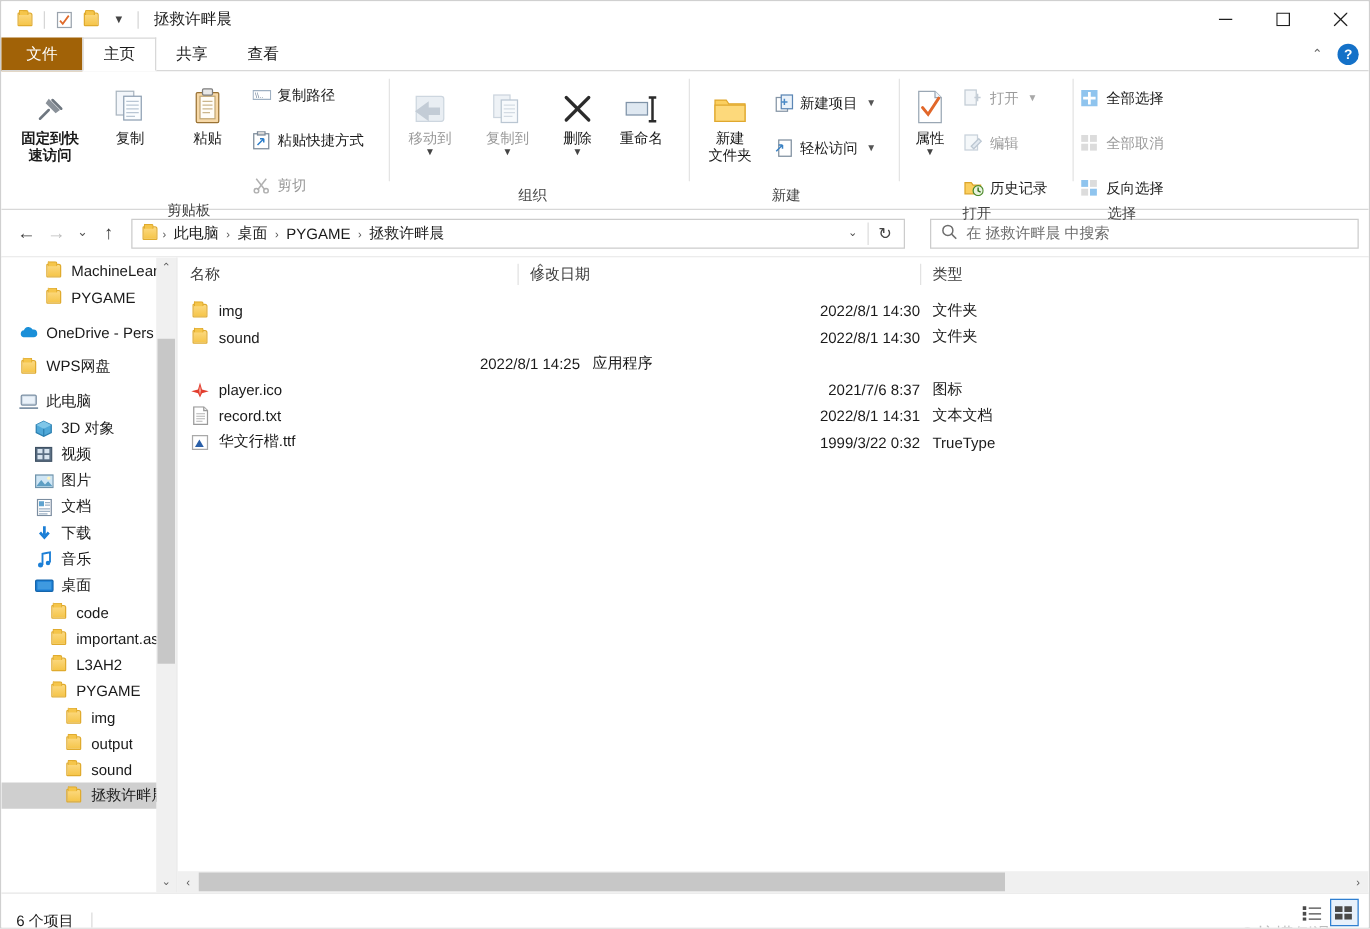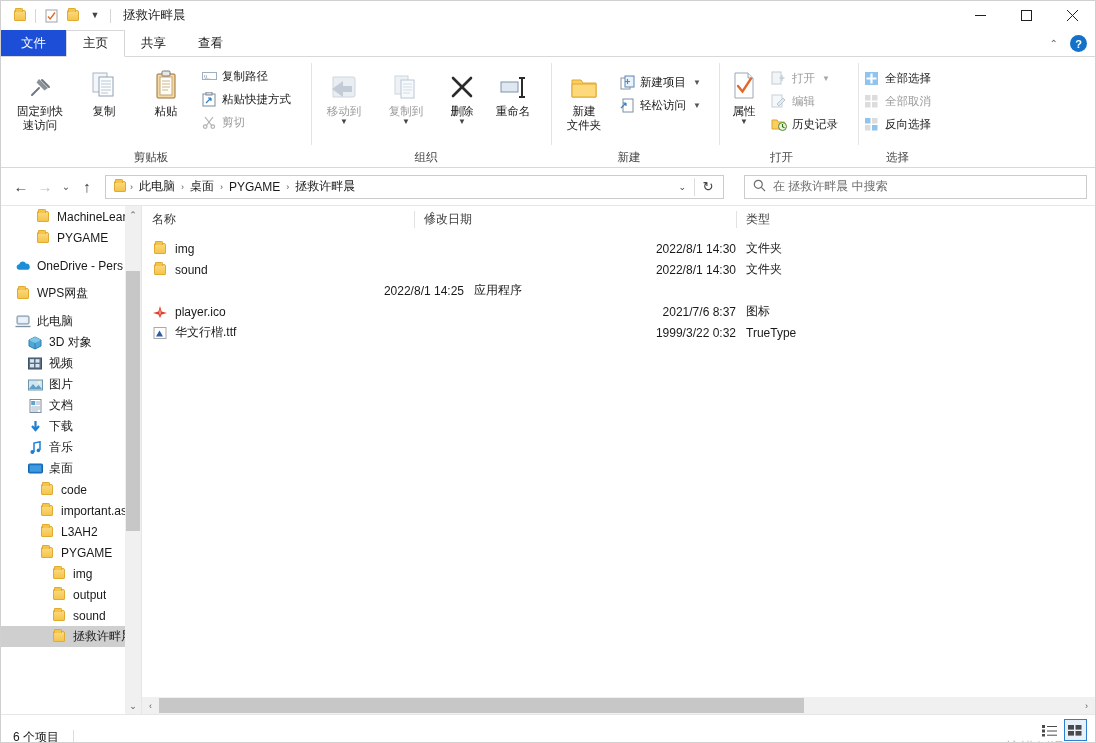--- a/index.html
+++ b/index.html
@@ -76,21 +76,21 @@
     position: relative;
   }
   .tab {
     padding: 0 16px;
     display: flex; align-items: center;
     font-size: 12.5px;
     color: #1a1a1a;
     white-space: nowrap;
   }
   .tab.file {
-    background: #1d4ed8;
+    background: #a16207;
     color: #ffffff;
     padding: 0 20px;
   }
   .tab.active {
     border: 1px solid #d8d8d8;
     border-bottom: 1px solid #ffffff;
     background: #ffffff;
     position: relative; z-index: 3;
   }
   .tabrow::after {
@@ -139,29 +139,29 @@
     text-align: center; width: 100%; font-family: Liberation Serif, serif;
   }
   .bigbtn {
     width: 62px;
     display: flex; flex-direction: column; align-items: center;
     padding-top: 4px;
     text-align: center;
     font-size: 11.5px; color: #1a1a1a;
     line-height: 14px;
   }
-  .bigbtn.wide { width: 66px; }
+  .bigbtn.wide { width: 66px; font-weight: bold; }
   .bigbtn .bicon {
     height: 34px; display: flex; align-items: flex-end; justify-content: center;
     margin-bottom: 3px;
   }
   .bigbtn.disabled { color: #9a9a9a; }
   .smallcol {
     display: flex; flex-direction: column; justify-content: flex-start;
-    padding-top: 2px; gap: 1px;
+    padding-top: 2px; gap: 14px;
   }
   .smallbtn {
     display: flex; align-items: center; gap: 5px;
     height: 22px; padding: 0 4px;
     font-size: 11.5px; color: #1a1a1a;
     white-space: nowrap;
   }
   .smallbtn.disabled { color: #9a9a9a; }
   .smallbtn .sicon {
     width: 16px; height: 16px;
@@ -919,20 +919,39 @@
                 <path d="M8 1 L9.6 6.5 L15 8 L9.6 9.5 L8 13 L6.4 9.5 L1 8 L6.4 6.5 Z" fill="#e23d2e"></path>
                 <path d="M8 3.5 L8.8 7.4 L8 11 L7.2 7.4 Z" fill="#f6a79c"></path>
               </svg>
             </span>
             <span>player.ico</span>
           </div>
           <div class="cell-date">2021/7/6 8:37</div>
           <div class="cell-type">图标</div>
         </div>
 
+        <div class="row">
+          <div class="cell-name">
+            <span class="fico">
+              <svg width="13" height="15" viewBox="0 0 13 15">
+                <path d="M1 0.5 h8 l3 3 v11 h-11 z" fill="#ffffff" stroke="#9a9a9a"></path>
+                <path d="M9 0.5 v3 h3" fill="#eeeeee" stroke="#9a9a9a"></path>
+                <g stroke="#b5b5b5" stroke-width="0.9">
+                    <line x1="3" y1="6" x2="10" y2="6"></line>
+                    <line x1="3" y1="8" x2="10" y2="8"></line>
+                    <line x1="3" y1="10" x2="10" y2="10"></line>
+                    <line x1="3" y1="12" x2="8" y2="12"></line>
+                  </g>
+              </svg>
+            </span>
+            <span>record.txt</span>
+          </div>
+          <div class="cell-date">2022/8/1 14:31</div>
+          <div class="cell-type">文本文档</div>
+        </div>
 
         <div class="row">
           <div class="cell-name">
             <span class="fico">
               <svg width="14" height="14" viewBox="0 0 14 14">
                 <rect x="1" y="1.5" width="12" height="11" fill="#ffffff" stroke="#a9a9a9"></rect>
                 <path d="M3 10.5 L6.5 4.5 L10 10.5 Z" fill="#2a5fa8"></path>
               </svg>
             </span>
             <span>华文行楷.ttf</span>

